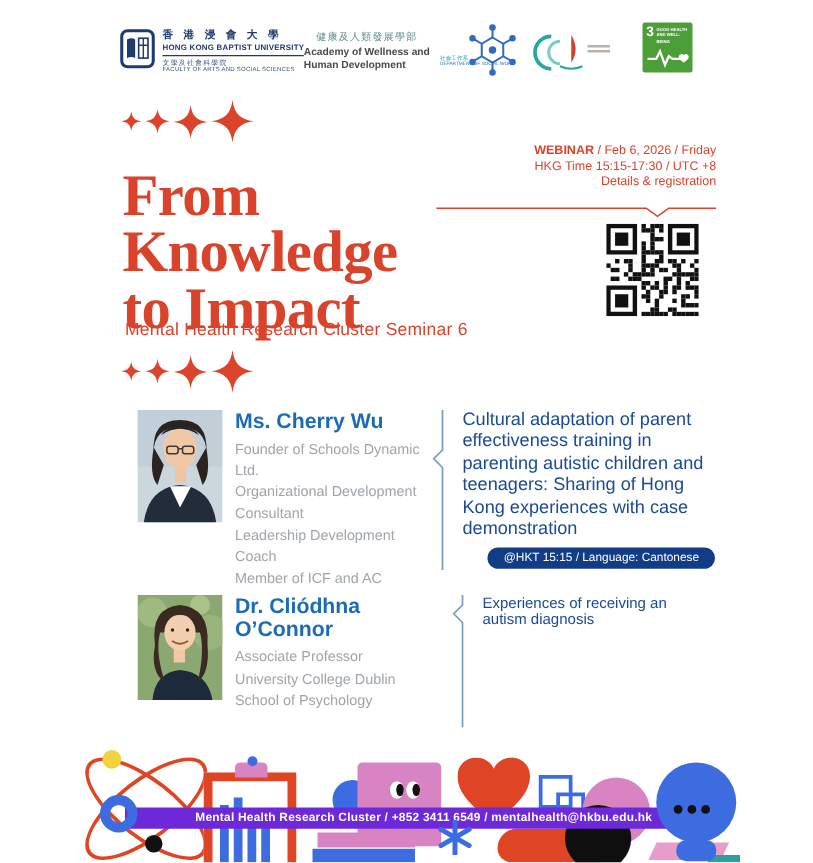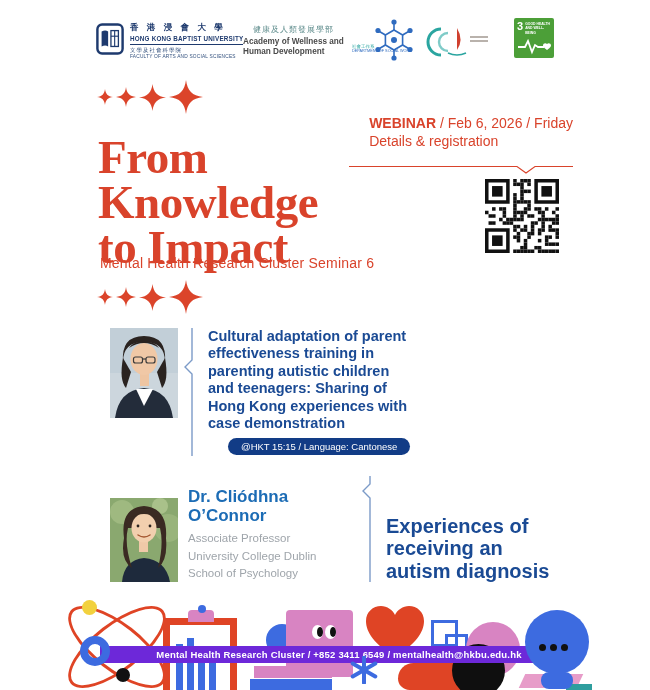--- a/index.html
+++ b/index.html
@@ -36,40 +36,40 @@
   .diamonds.row1{top:80px;}
   .diamonds.row2{top:280px;}
   .diamond{fill:#DB442A;}
 
   
   .title{position:absolute;left:98px;top:104px;color:#D9432B;
          font-family:"Liberation Serif",serif;font-weight:bold;
          font-size:47px;line-height:.95;letter-spacing:-.5px;}
   .subtitle{position:absolute;left:100px;top:255px;color:#D9432B;font-size:14px;
             font-weight:500;letter-spacing:.2px;}
-  .webinar{position:absolute;top:115px;right:77px;color:#D9432B;
-           font-size:14px;line-height:1.26;font-weight:500;}
+  .webinar{position:absolute;top:115px;right:77px;text-align:right;color:#D9432B;
+           font-size:10px;line-height:1.26;font-weight:500;}
   .webinar b{font-weight:bold;}
   .pointer{position:absolute;left:349px;top:165px;}
   .qr{position:absolute;left:485px;top:179px;width:74px;height:74px;}
 
   
   .speaker{position:absolute;left:110px;width:470px;display:flex;}
   .speaker.s1{top:328px;}
-  .speaker.s2{top:476px;align-items:flex-end;}
+  .speaker.s2{top:476px;}
   .photo{flex:0 0 68px;}
   .photo svg{display:block;}
   .bio{width:168px;padding-left:10px;box-sizing:content-box;}
   .s-name{margin:0 0 5px 0;font-size:17px;font-weight:bold;color:#1C6CB5;line-height:1.1;}
   .s-line{margin:0;font-size:11.5px;color:#9FA5AB;line-height:1.5;}
   .bracket{flex:0 0 12px;margin-left:4px;}
   .talk{padding-left:14px;}
-  .talk-title{margin:0;font-weight:bold;color:#1A4A94;}
+  .talk-title{margin:0;font-weight:normal;color:#1A4A94;}
   .s1 .talk-title{font-size:14.5px;line-height:1.2;width:210px;}
-  .s2 .talk-title{font-size:20px;line-height:1.12;width:170px;}
+  .s2 .talk-title{font-size:12px;line-height:1.12;width:170px;}
   .badge{display:inline-block;background:#123C86;color:#fff;font-size:9.5px;
          font-weight:500;padding:3px 13px;border-radius:10px;white-space:nowrap;margin-left:20px;}
   .s1 .badge{margin-top:6px;}
   .s2 .badge{margin-top:16px;}
 
   
   .footer{position:absolute;left:0;top:600px;width:650px;height:90px;}
   .footer *{position:absolute;}
   .orbit{width:112px;height:42px;border:3px solid #DF4425;border-radius:50%;
          left:58px;top:23px;background:transparent;}
@@ -212,20 +212,21 @@
   </div>
 
   <h1 class="title">
     <span>From</span><br>
     <span>Knowledge</span><br>
     <span>to Impact</span>
   </h1>
 
   <div class="webinar">
     <div><b>WEBINAR</b><span> / Feb 6, 2026 / Friday</span></div>
+    <div>HKG Time 15:15-17:30 / UTC +8</div>
     <div>Details &amp; registration</div>
   </div>
 
   <svg class="pointer" width="224" height="10" viewBox="0 0 224 10">
     <path d="M0 1.5 H168 L177 8 L186 1.5 H224" fill="none" stroke="#D9432B" stroke-width="1.2"></path>
   </svg>
 
   <svg class="qr" viewBox="0 0 73.5 73.5">
     <rect width="73.5" height="73.5" fill="#fff"></rect>
     <g fill="#111">
@@ -394,20 +395,27 @@
         <path d="M13 30 Q9 52 16 60 L21 44 Z" fill="#2a2320"></path>
         <path d="M55 30 Q59 52 52 60 L47 44 Z" fill="#2a2320"></path>
         <path d="M19 20 Q34 10 49 20 Q46 14 34 13 Q22 14 19 20 Z" fill="#2a2320"></path>
         <g fill="none" stroke="#3a3a3a" stroke-width="1.2">
           <rect x="23.5" y="29" width="9" height="6" rx="2"></rect>
           <rect x="36" y="29" width="9" height="6" rx="2"></rect>
           <line x1="32.5" y1="31" x2="36" y2="31"></line>
         </g>
       </svg>
     </div>
+    <div class="bio">
+      <h3 class="s-name">Ms. Cherry Wu</h3>
+      <p class="s-line">Founder of Schools Dynamic Ltd.</p>
+      <p class="s-line">Organizational Development Consultant</p>
+      <p class="s-line">Leadership Development Coach</p>
+      <p class="s-line">Member of ICF and AC</p>
+    </div>
     <svg class="bracket" width="12" height="128" viewBox="0 0 12 128">
       <path d="M10 0 L10 32 L3 39 L10 46 L10 128" fill="none" stroke="#7C9BC8" stroke-width="1.4"></path>
     </svg>
     <div class="talk">
       <p class="talk-title">Cultural adaptation of parent effectiveness training in parenting autistic children and teenagers: Sharing of Hong Kong experiences with case demonstration</p>
       <span class="badge">@HKT 15:15 / Language: Cantonese</span>
     </div>
   </div>
 
   <div class="speaker s2">

